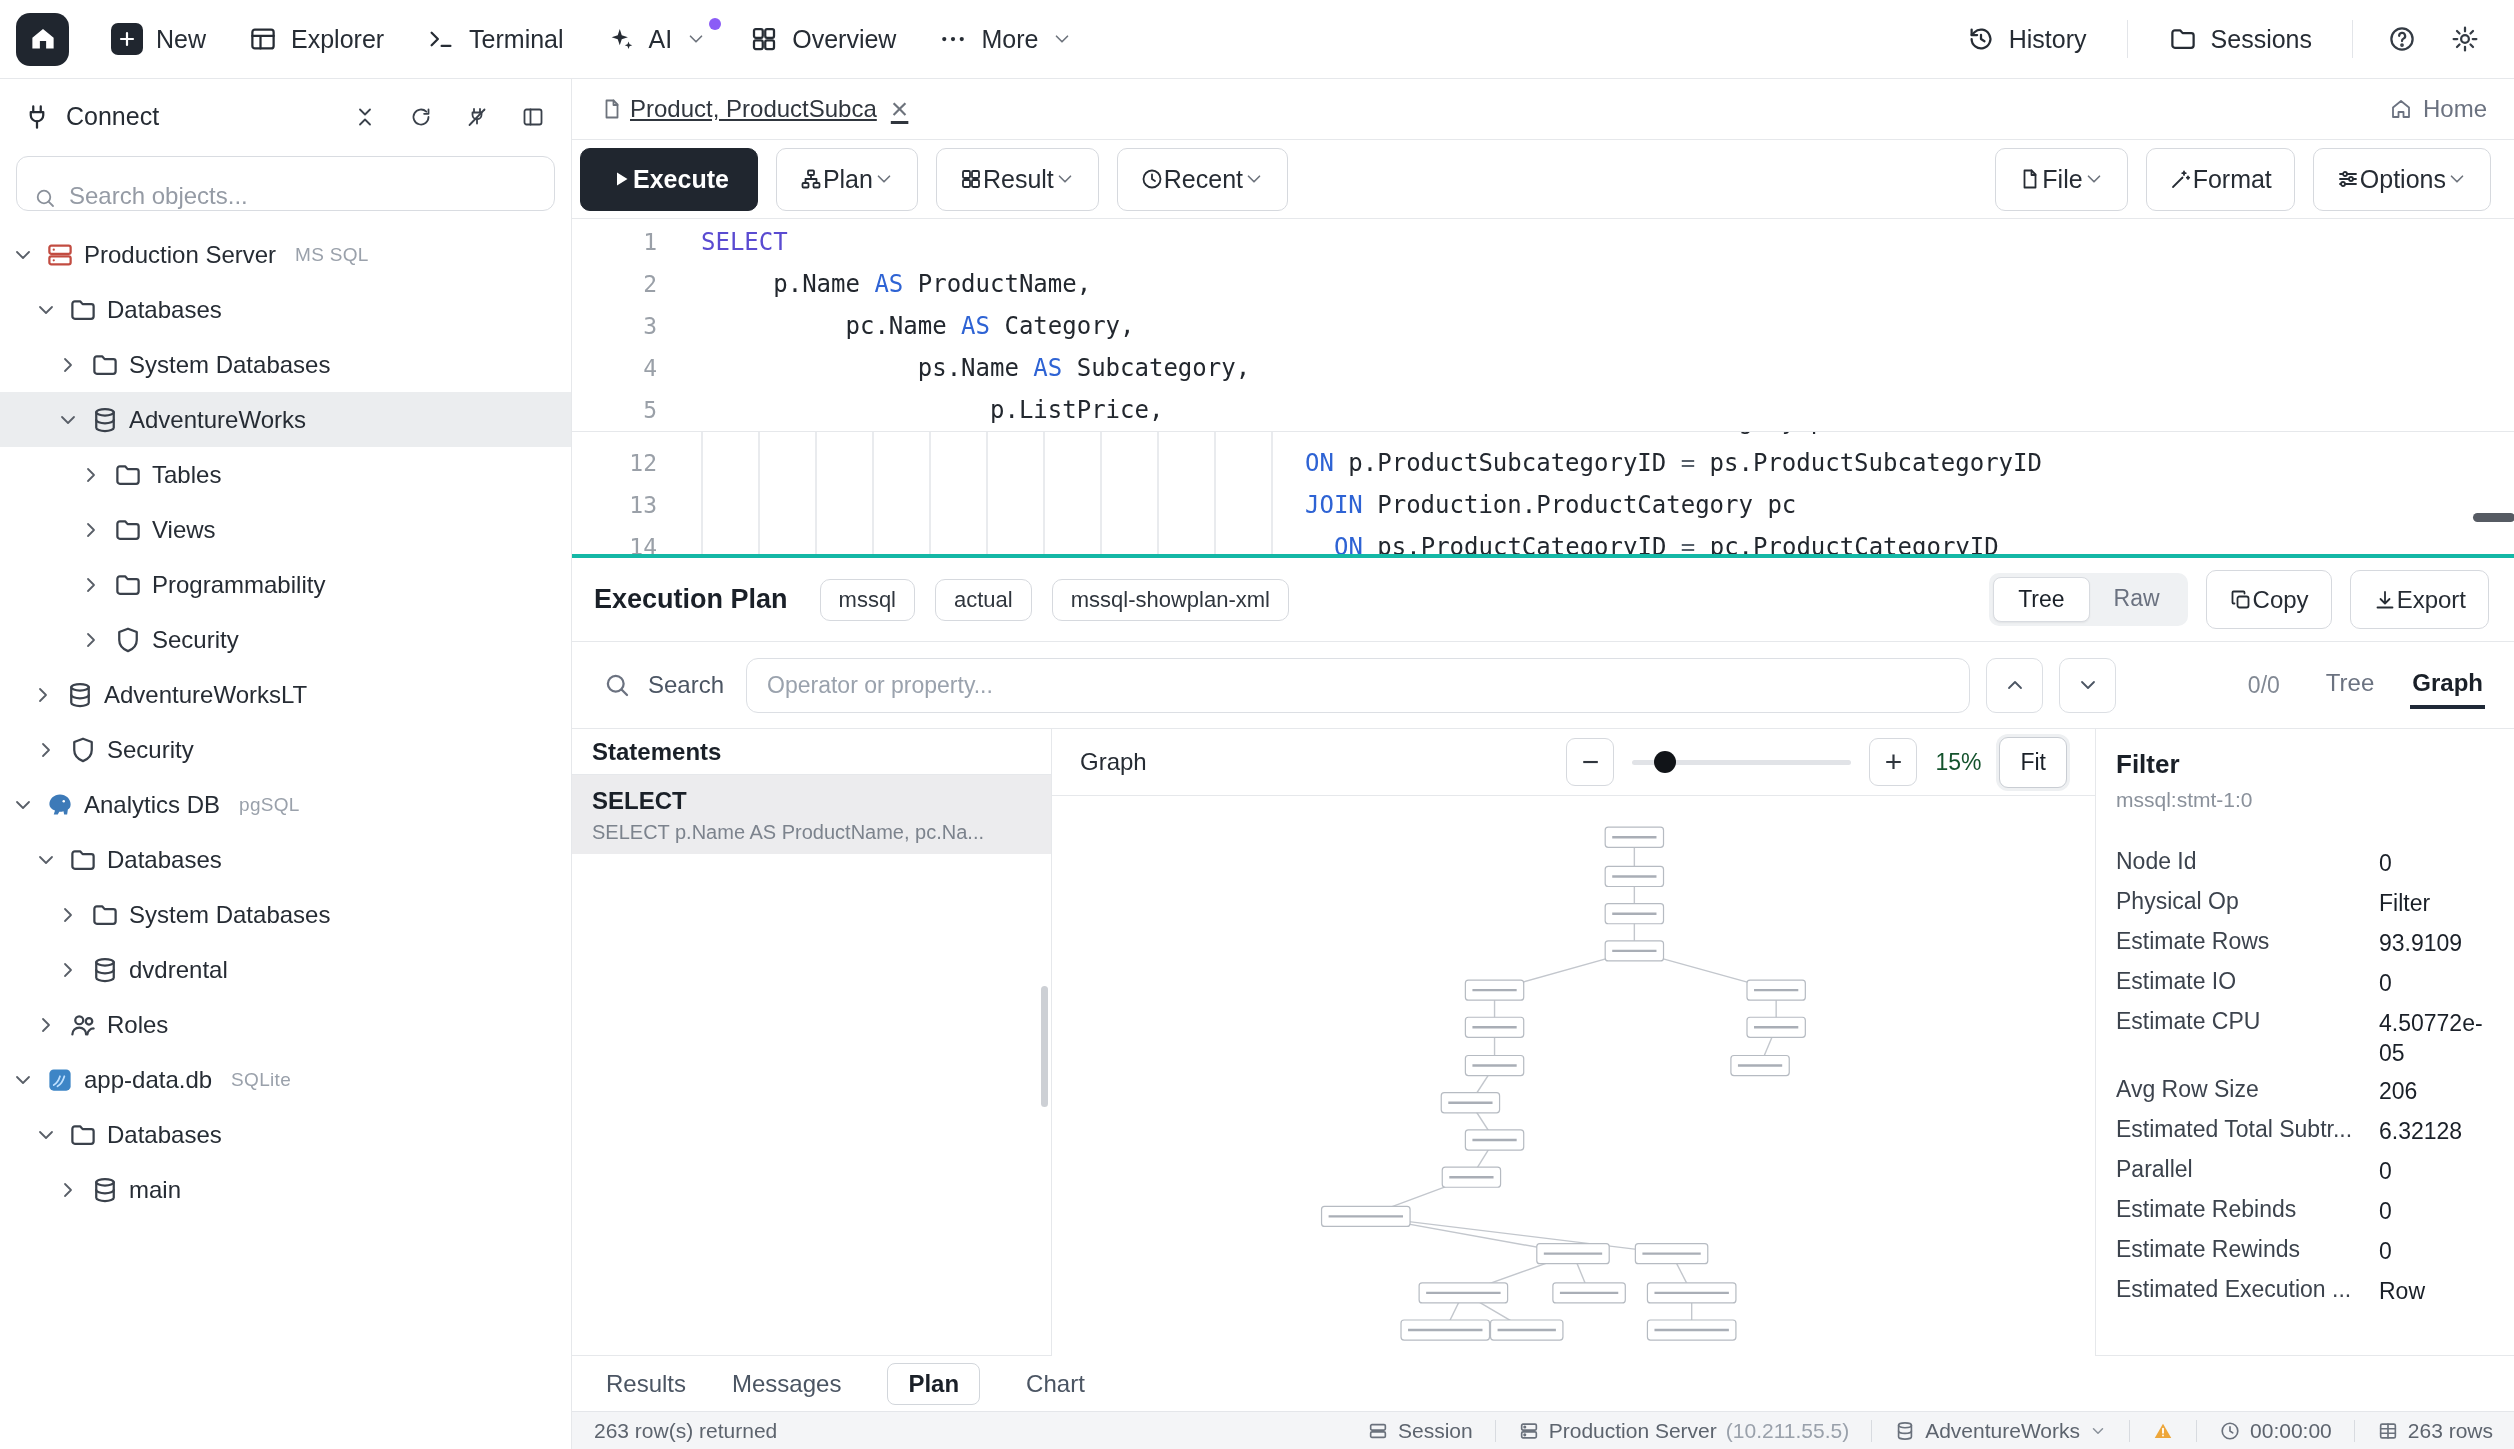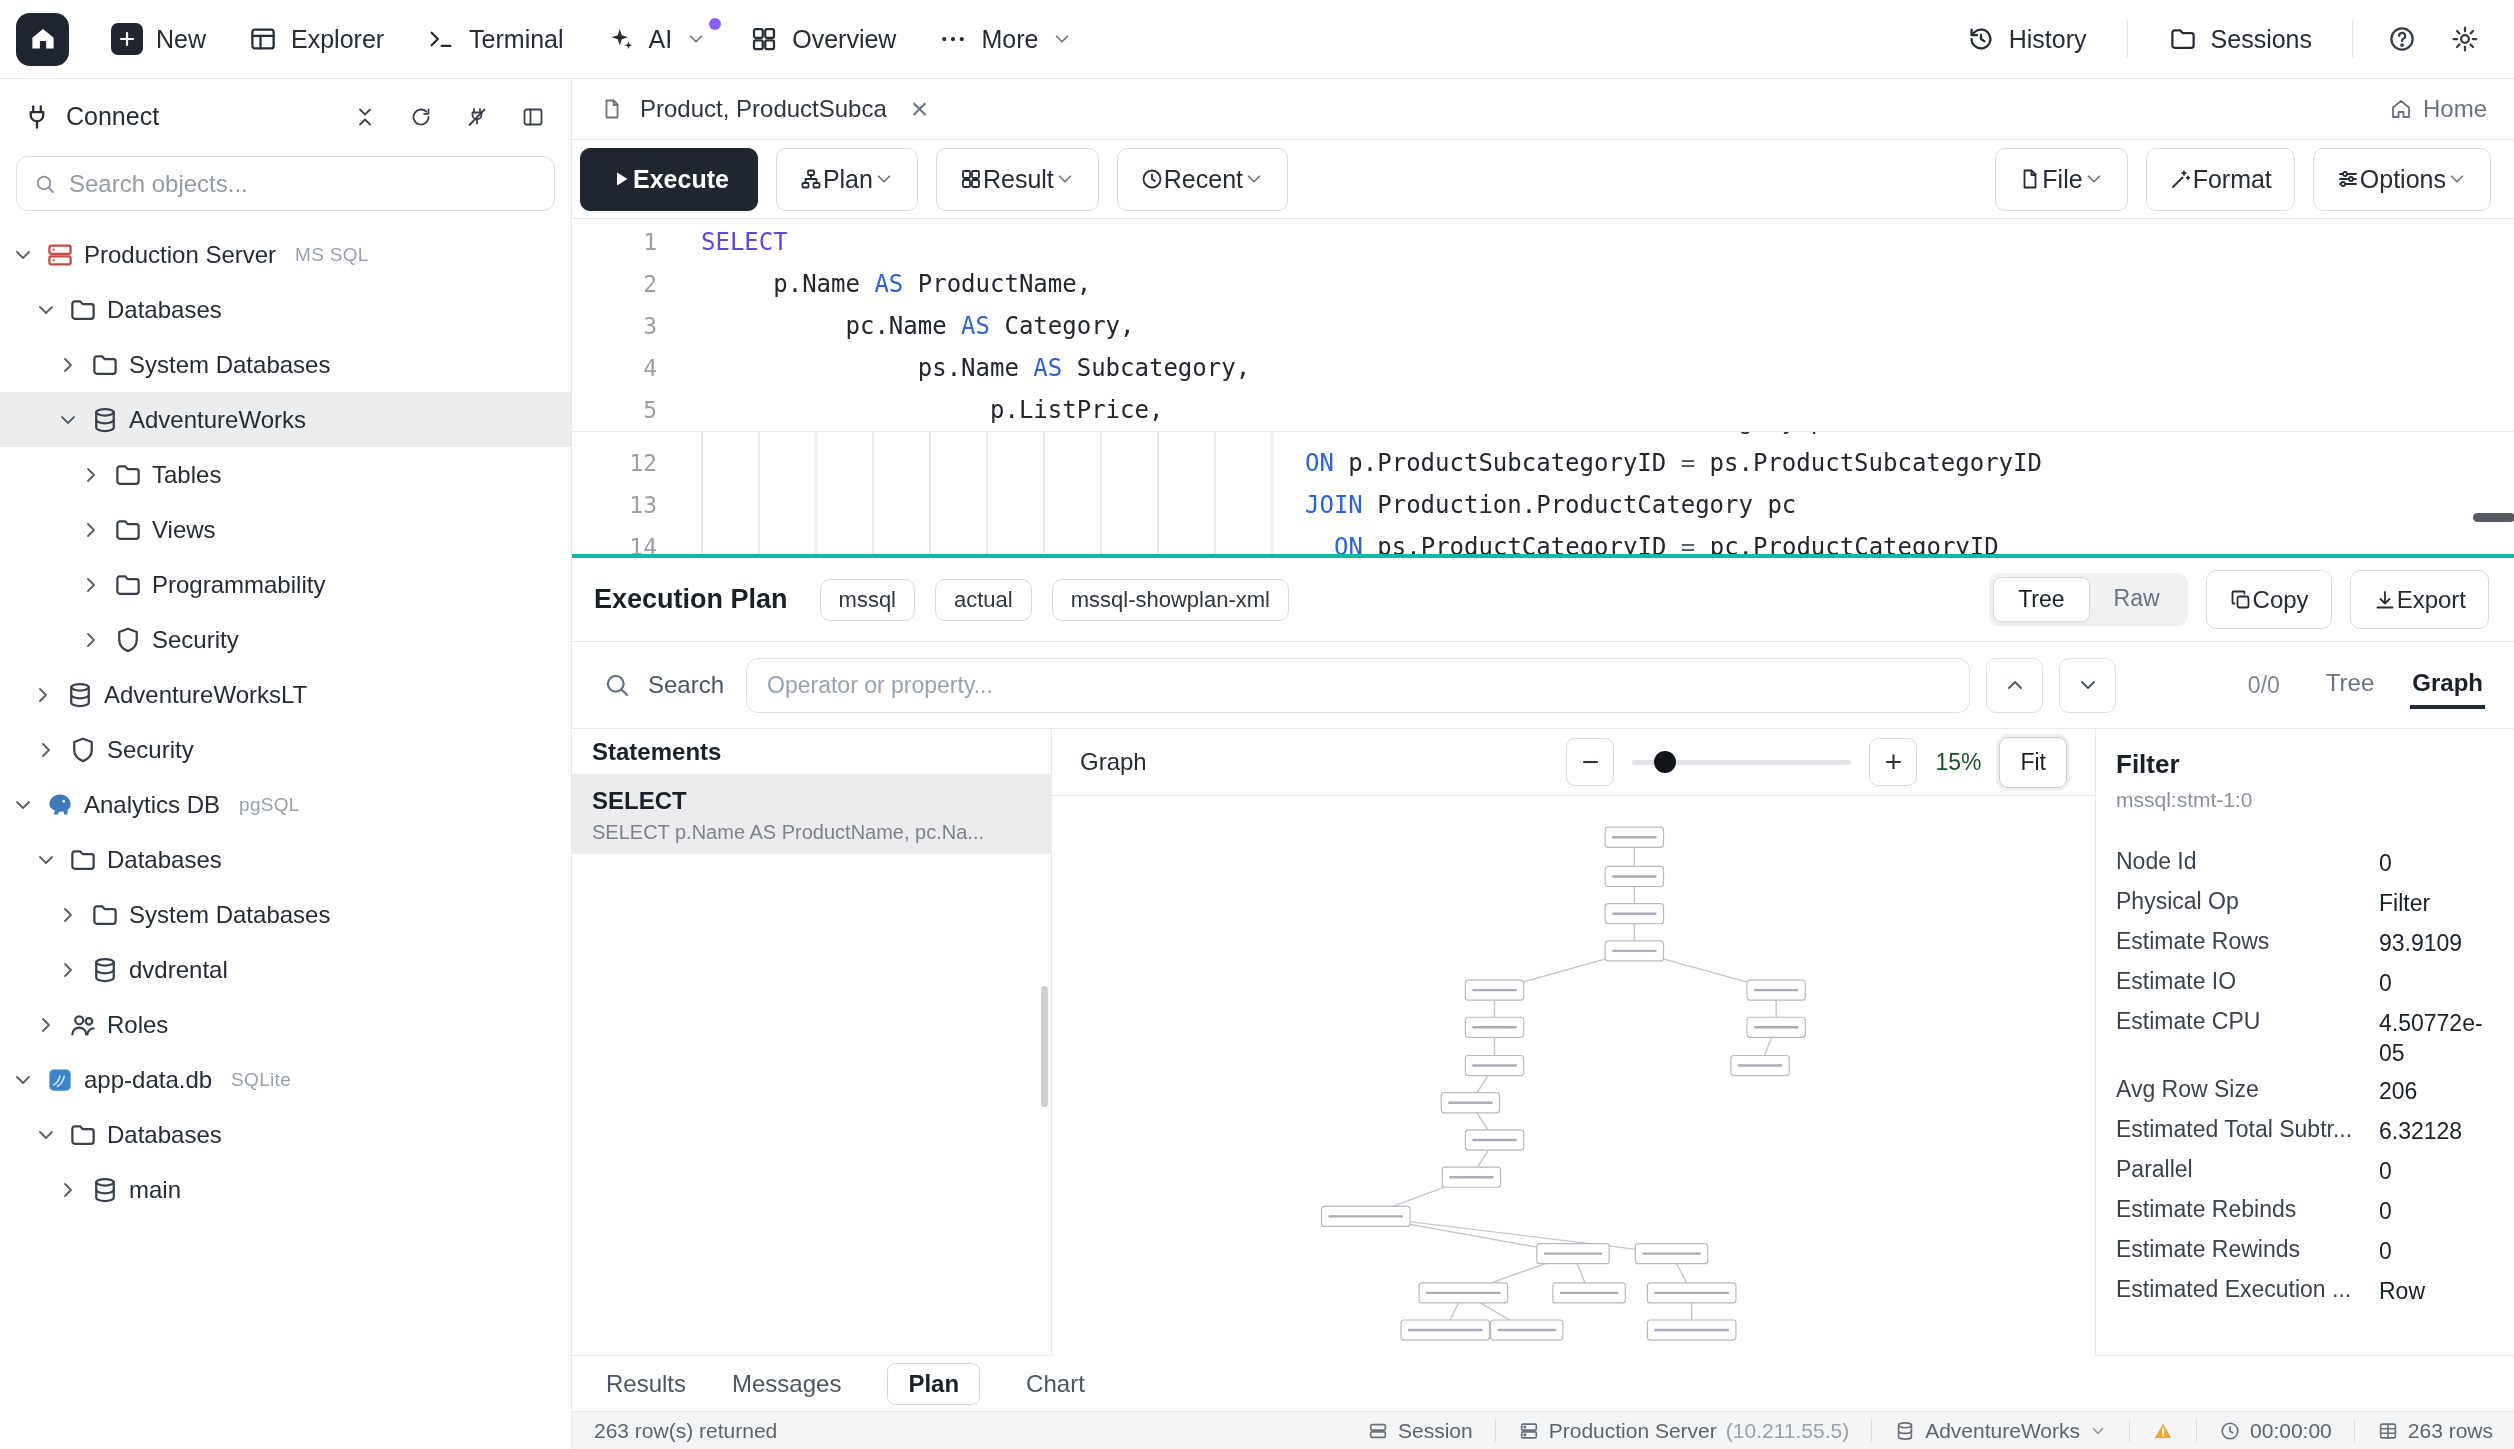--- a/index.html
+++ b/index.html
@@ -22,37 +22,37 @@
 
   
   .shell { display:flex; height:1370px; }
 
   
   .sidebar { width:572px; flex:none; border-right:1px solid #e6e8eb; display:flex; flex-direction:column; background:#fff; }
   .sb-head { height:75px; display:flex; align-items:center; padding:0 26px 0 22px; gap:14px; color:#262c34; }
   .sb-head .label { font-size:25px; font-weight:500; }
   .sb-tools { margin-left:auto; display:flex; align-items:center; gap:32px; color:#3a414b; }
   .sb-tools > span { cursor:pointer; }
-  .sb-search { margin:2px 16px 16px; height:55px; border:1px solid #d9dce1; border-radius:12px; display:flex; align-items:center; gap:12px; padding:0 16px; color:#8a909a; }
+  .sb-search { margin:2px 16px 16px; height:55px; border:1px solid #d9dce1; border-radius:12px; display:flex; align-items:flex-end; gap:12px; padding:0 16px; color:#8a909a; }
   .sb-search input { border:none; outline:none; flex:1; font-size:24px; font-family:inherit; color:#262c34; background:transparent; }
   .sb-search input::placeholder { color:#959ba5; }
   .tree { flex:1; overflow:hidden; }
   .tree-row { height:55px; display:flex; align-items:center; gap:9px; cursor:pointer; padding-right:12px; }
   .tree-row.selected { background:#ebedef; }
   .t-chev { width:26px; flex:none; color:#595f68; display:flex; justify-content:center; }
   .t-icon { flex:none; display:flex; color:#3a414b; }
   .t-icon.ic-server { color:#c24c41; }
   .t-label { font-size:24px; color:#262c34; white-space:nowrap; }
   .t-badge { font-size:19px; color:#9aa1ab; margin-left:10px; letter-spacing:0.3px; }
 
   
   .main { flex:1; display:flex; flex-direction:column; min-width:0; }
 
   .tabrow { height:61px; flex:none; display:flex; align-items:center; border-bottom:1px solid #e6e8eb; padding:0 28px 0 18px; }
-  .tab { display:flex; align-items:center; gap:16px; font-size:24px; color:#30363e; padding:0 10px; height:100%; cursor:pointer; }
+  .tab { display:flex; align-items:center; gap:6px; font-size:24px; color:#30363e; padding:0 10px; height:100%; cursor:pointer;text-decoration:underline; }
   .tab .t-icon { color:#6d737c; }
   .tab-close { color:#6d737c; font-size:30px; line-height:1; margin-left:8px; cursor:pointer; }
   .home-link { margin-left:auto; display:flex; align-items:center; gap:10px; color:#6b7280; font-size:24px; cursor:pointer; }
 
   .toolbar { height:79px; flex:none; display:flex; align-items:center; gap:18px; padding:0 24px 0 8px; border-bottom:1px solid #e6e8eb; }
   .btn { display:flex; align-items:center; height:63px; padding:0 22px; border:1px solid #d6d9de; border-radius:10px; background:#fff; font-size:25px; font-weight:500; color:#262c34; font-family:inherit; cursor:pointer; }
   .btn .tb-chev { color:#6d737c; }
   .btn-dark { background:#20262f; border-color:#20262f; color:#fff; font-weight:600; padding:0 28px; }
   .tb-spacer { margin-left:auto; }
 

